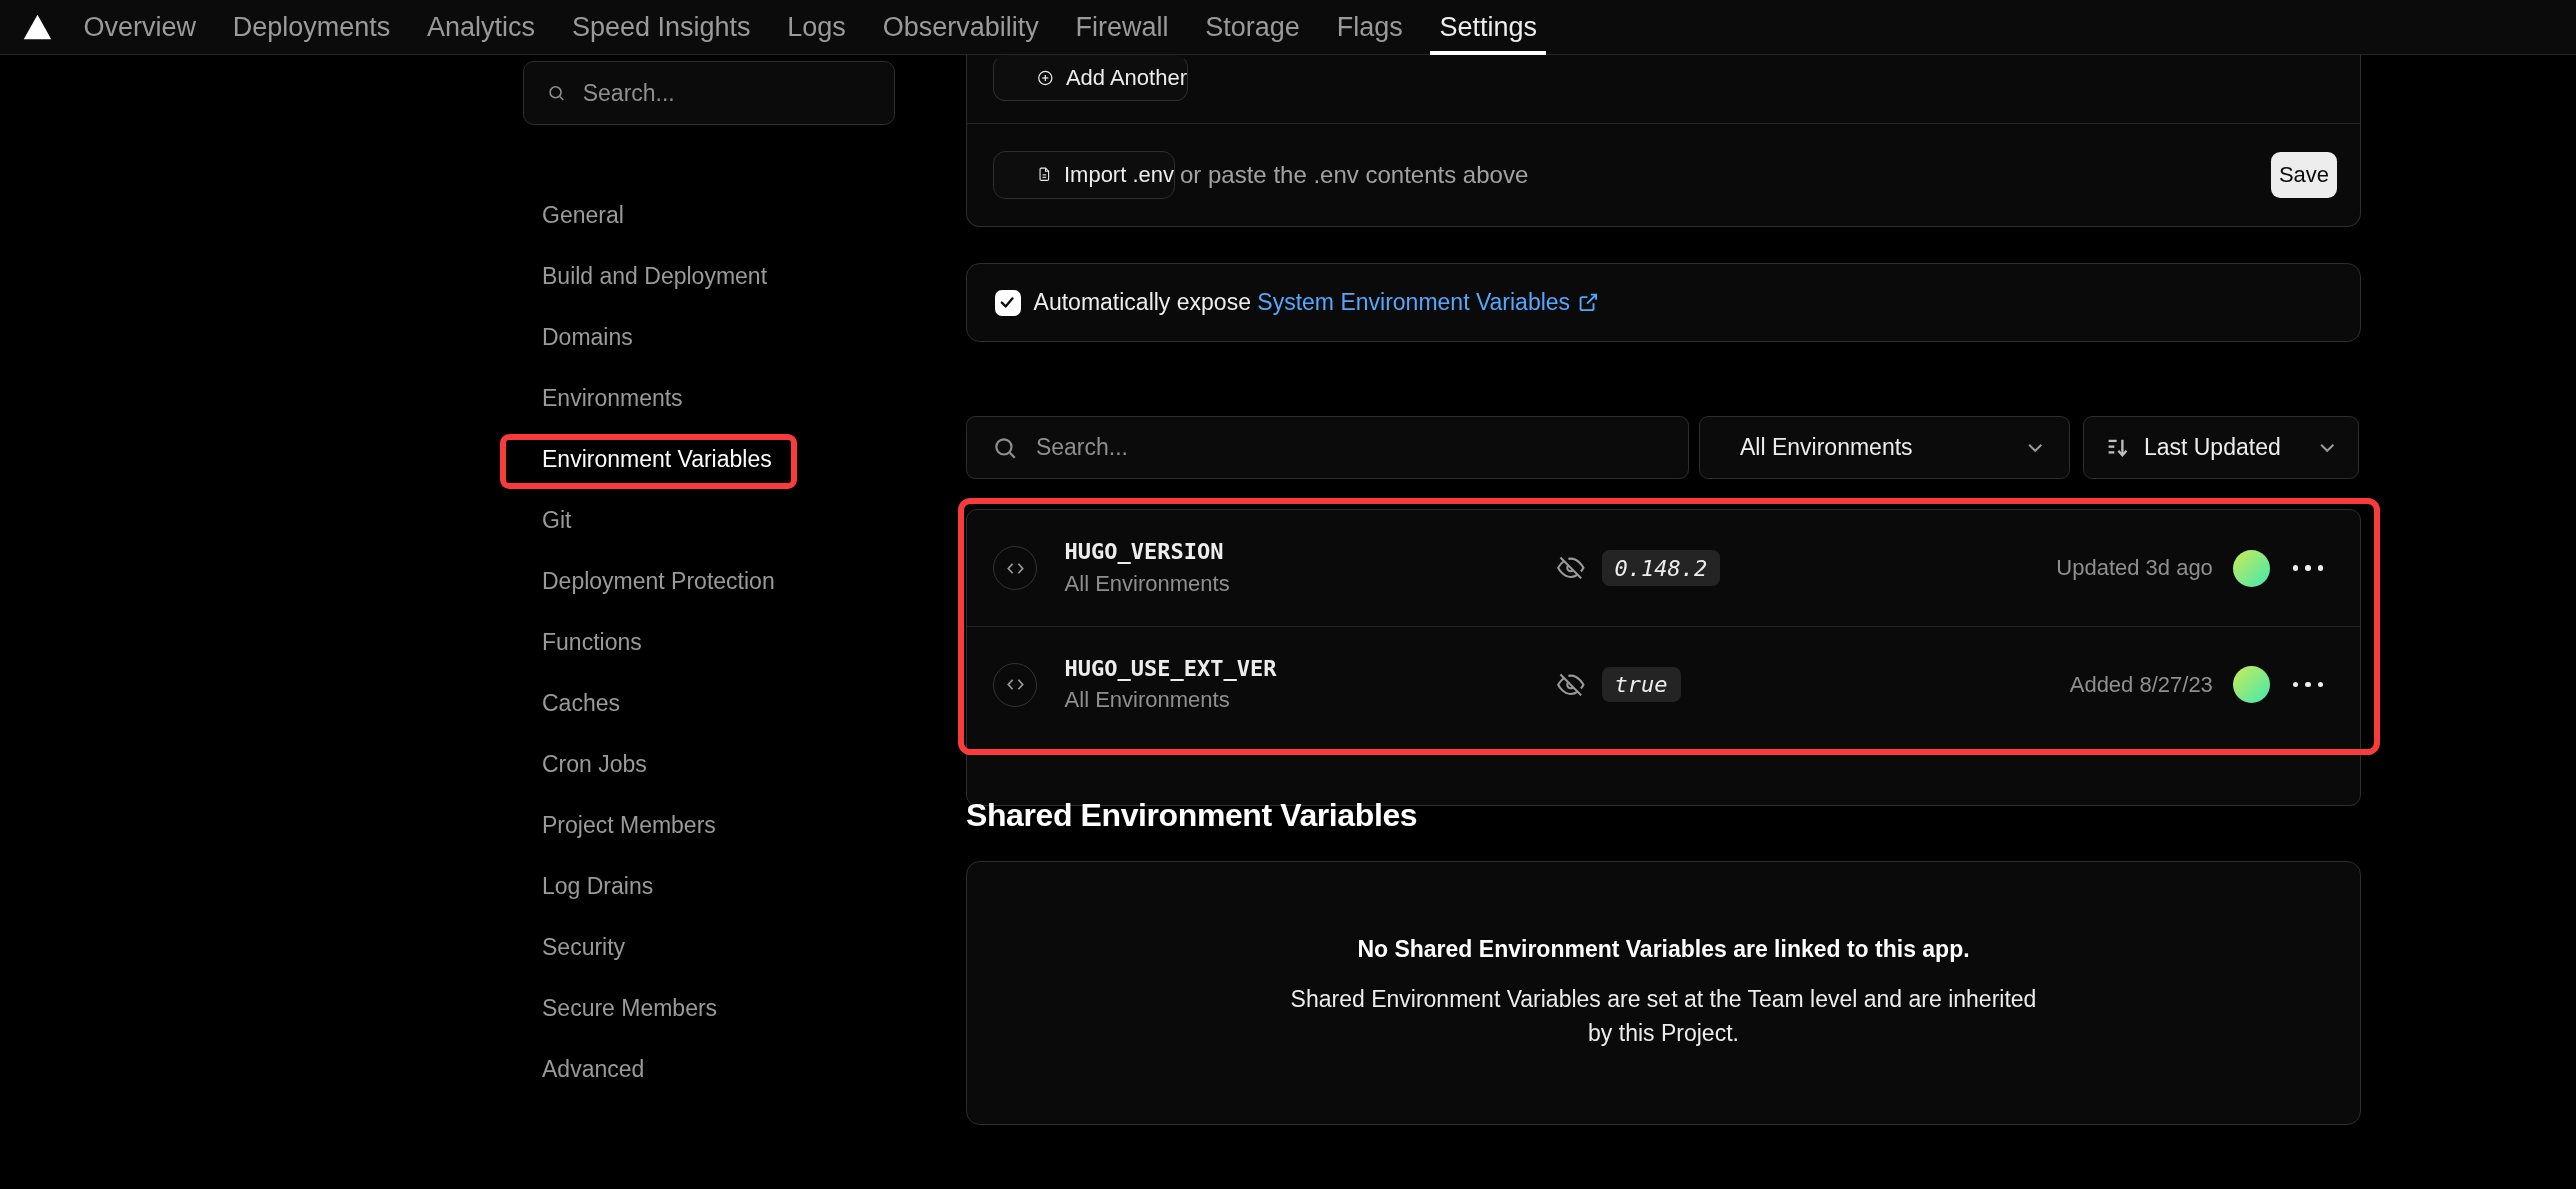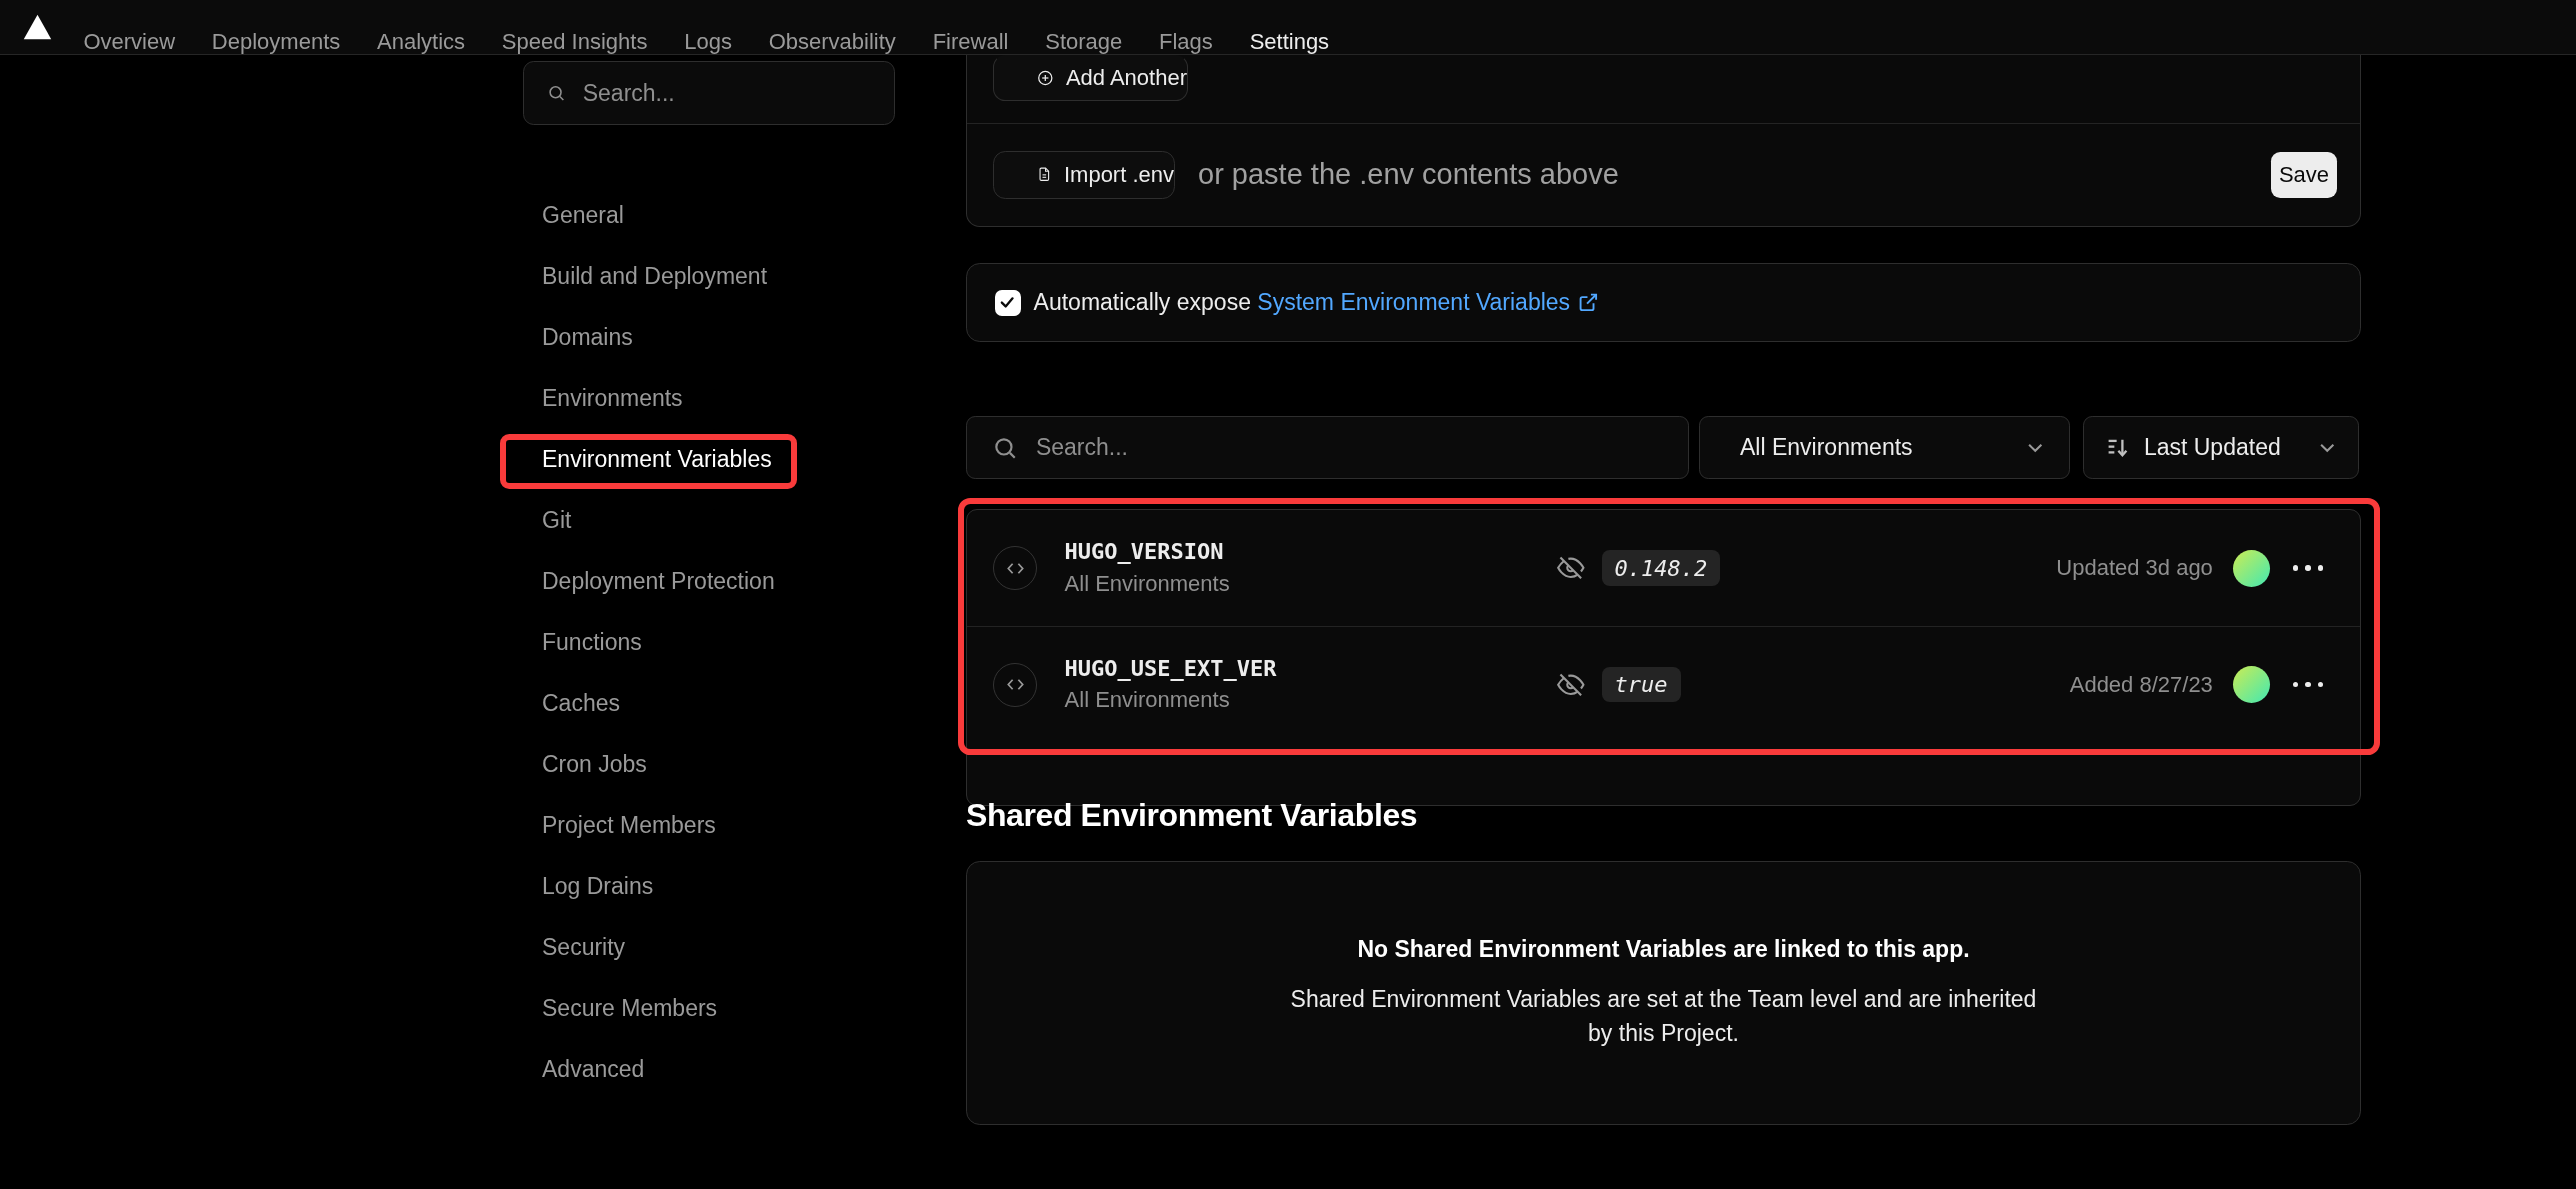--- a/index.html
+++ b/index.html
@@ -12,21 +12,21 @@
   
   .topnav {
     position:absolute; left:0; top:0; width:2576px; height:55px;
     background:#0b0b0b; border-bottom:1.5px solid #262626;
     display:flex; align-items:center;
   }
   .logo { margin-left:23px; width:29px; height:26px; flex:0 0 auto; }
   .nav-items { display:flex; margin-left:13px; height:100%; }
   .nav-item {
     position:relative; display:flex; align-items:center; height:100%;
-    padding:0 18.4px; font-size:22px; color:#9a9a9a; cursor:pointer; white-space:nowrap;margin-top:15px;
+    padding:0 18.4px; font-size:27px; color:#9a9a9a; cursor:pointer; white-space:nowrap;
   }
   .nav-item.active { color:#ededed; }
   .nav-item.active::after {
     content:""; position:absolute; left:9.2px; right:9.2px; bottom:-1.5px; height:4.6px; background:#fff;
   }
   
   .side-search {
     position:absolute; left:523px; top:61px; width:372px; height:64px;
     background:#0b0b0b; border:1.5px solid #2e2e2e; border-radius:10.7px;
     display:flex; align-items:center;
@@ -59,21 +59,21 @@
   #editor-card { top:55px; height:172px; border-top:none; border-radius:0 0 13.8px 13.8px; }
   .editor-top { height:69px; border-bottom:1.5px solid #242424; display:flex; align-items:flex-start; }
   .btn-ghost {
     display:inline-flex; align-items:center; justify-content:center; gap:12.3px;
     background:#0d0d0d; border:1.5px solid #2e2e2e; border-radius:12.3px;
     color:#ededed; font-size:22px; font-weight:500; cursor:pointer; white-space:nowrap;padding-left:43px;
   }
   #add-another { margin-left:26px; margin-top:0; width:195px; height:46px; border-top-color:transparent; }
   .editor-bottom { height:101px; display:flex; align-items:center; padding:0 23px 0 26px; }
   #import-env { width:182px; height:48px; }
-  .paste-hint { margin-left:23px; font-size:29px; color:#a1a1a1; }
+  .paste-hint { margin-left:5px; font-size:24px; color:#a1a1a1; }
   .btn-save {
     margin-left:auto; width:66px; height:46px; border:none; border-radius:9.2px;
     background:#ededed; color:#0a0a0a; font-size:22px; font-weight:500;
     font-family:inherit; cursor:pointer; display:flex; align-items:center; justify-content:center;
   }
   
   #expose-card { top:263px; height:79px; display:flex; align-items:center; padding-left:27.6px; }
   .checkbox {
     width:26px; height:26px; border-radius:6.9px; background:#fff;
     display:flex; align-items:center; justify-content:center; cursor:pointer; flex:0 0 auto;

